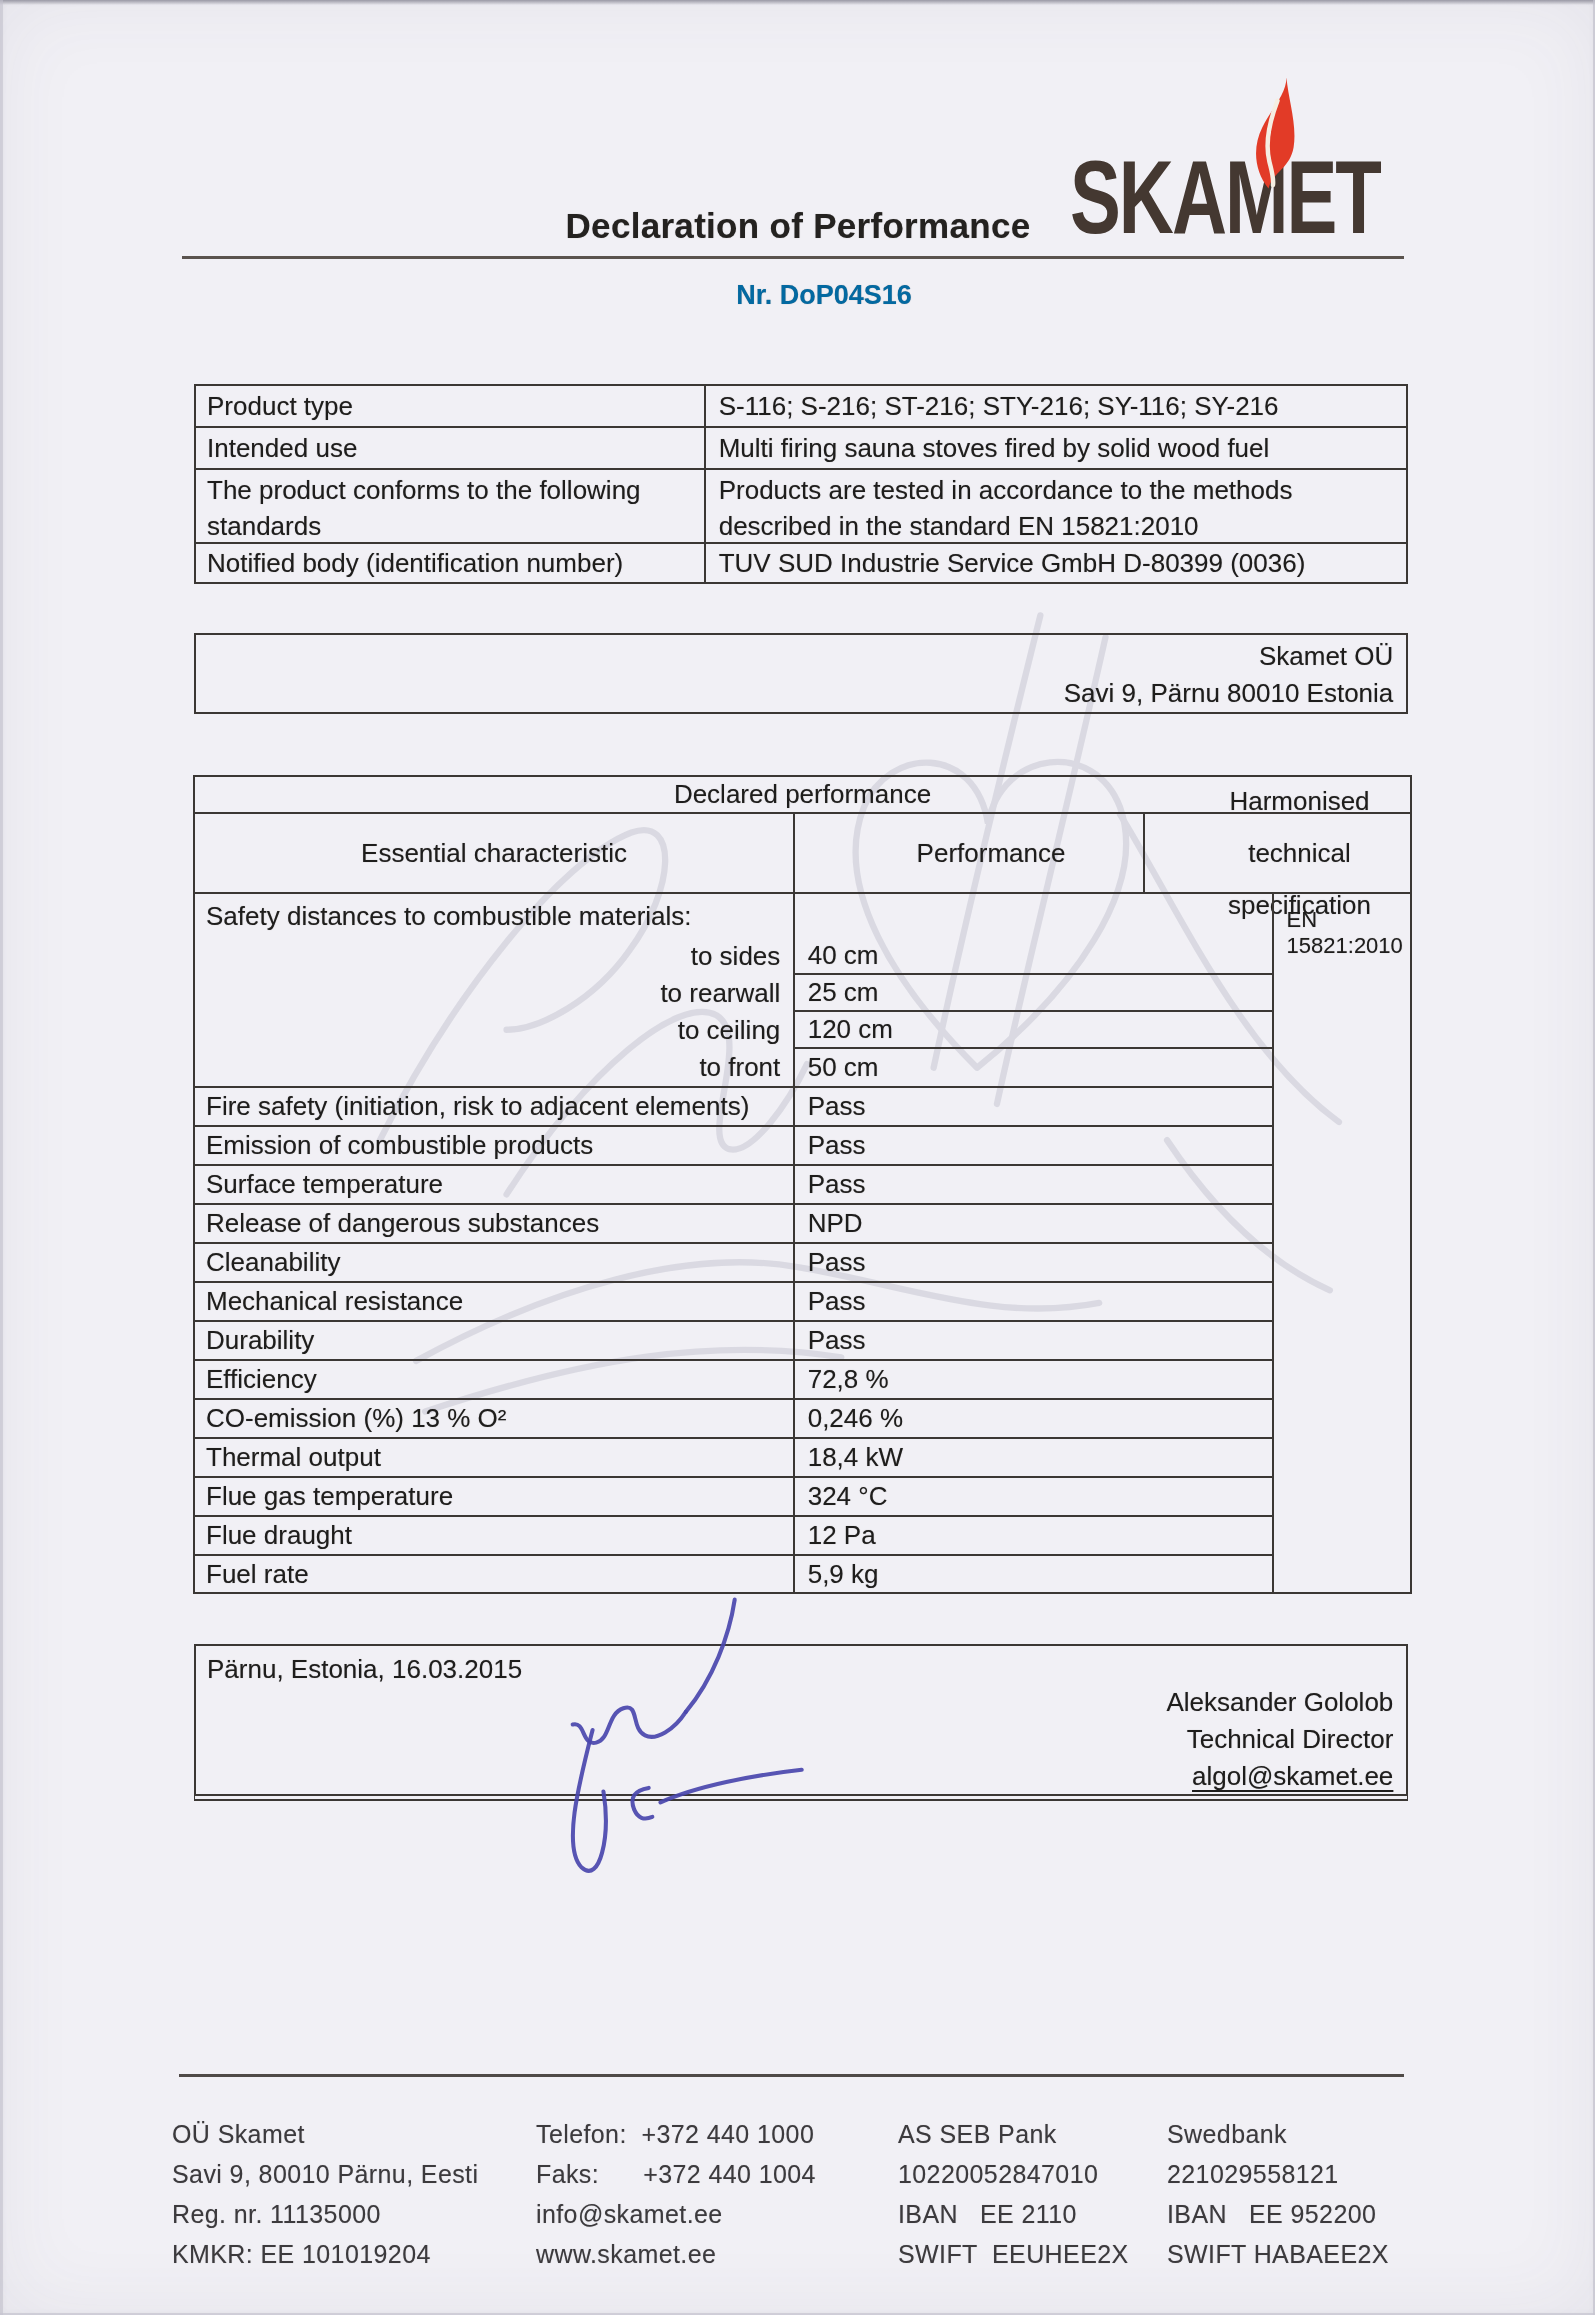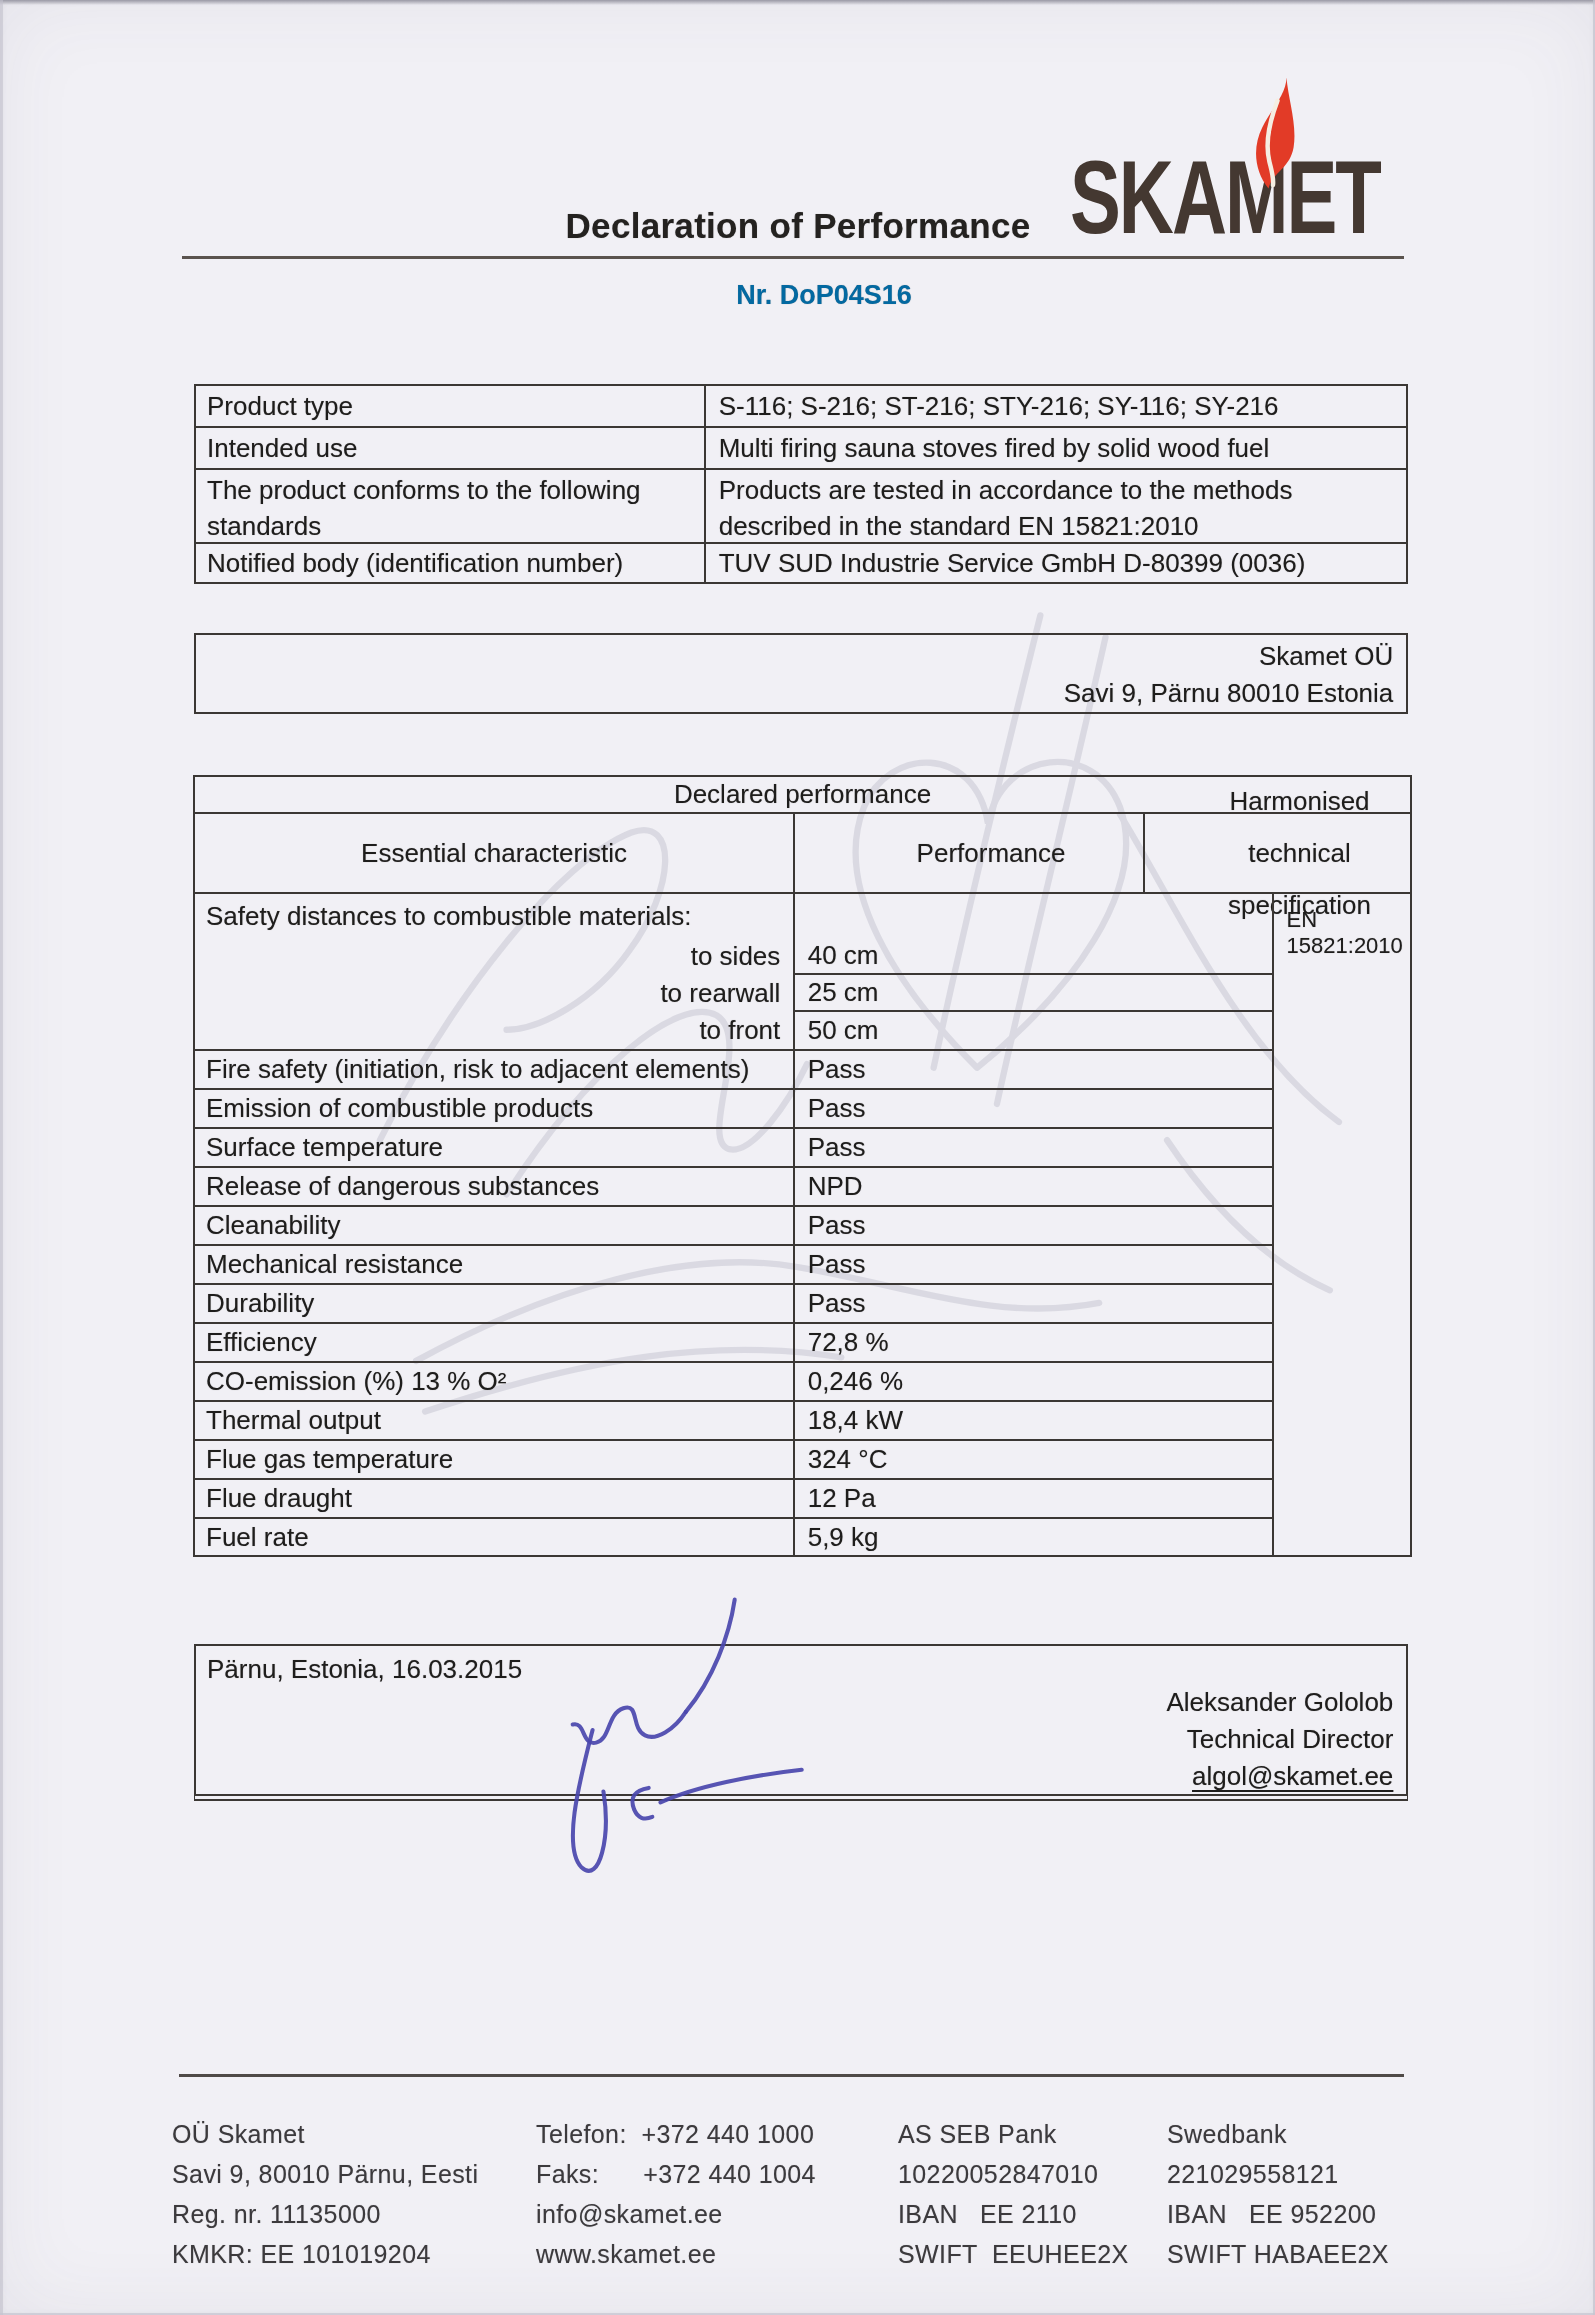--- a/index.html
+++ b/index.html
@@ -166,20 +166,24 @@
           </div>
           <div class="srow">
             <div class="cell sr1 txt">to sides</div>
             <div class="cell sr2 txt">40 cm</div>
           </div>
           <div class="srow">
             <div class="cell sr1 txt">to rearwall</div>
             <div class="cell sr2 txt">25 cm</div>
           </div>
           <div class="srow">
+            <div class="cell sr1 txt">to ceiling</div>
+            <div class="cell sr2 txt">120 cm</div>
+          </div>
+          <div class="srow">
             <div class="cell sr1 txt">to front</div>
             <div class="cell sr2 txt">50 cm</div>
           </div>
         </div>
         <div class="prow">
           <div class="cell pc1 txt">Fire safety (initiation, risk to adjacent elements)</div>
           <div class="cell pc2 txt">Pass</div>
         </div>
         <div class="prow">
           <div class="cell pc1 txt">Emission of combustible products</div>

